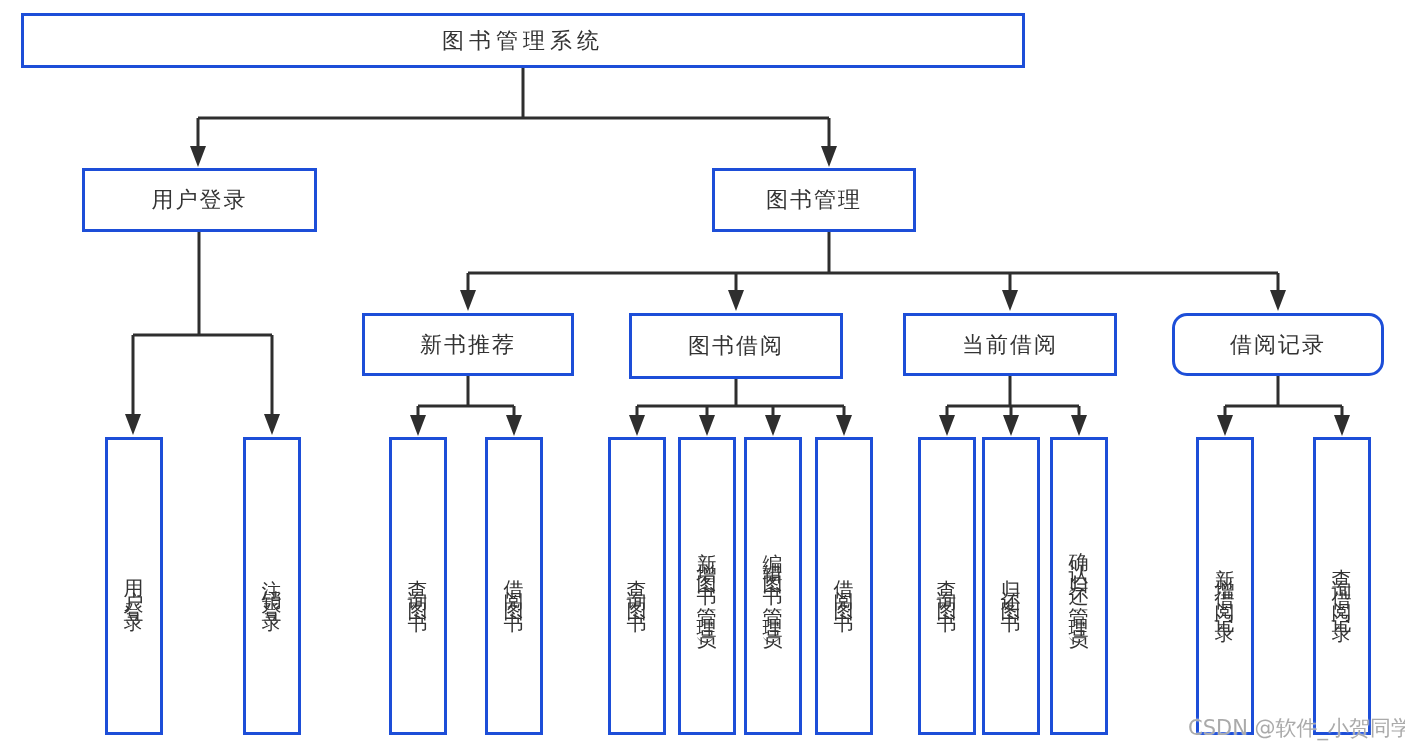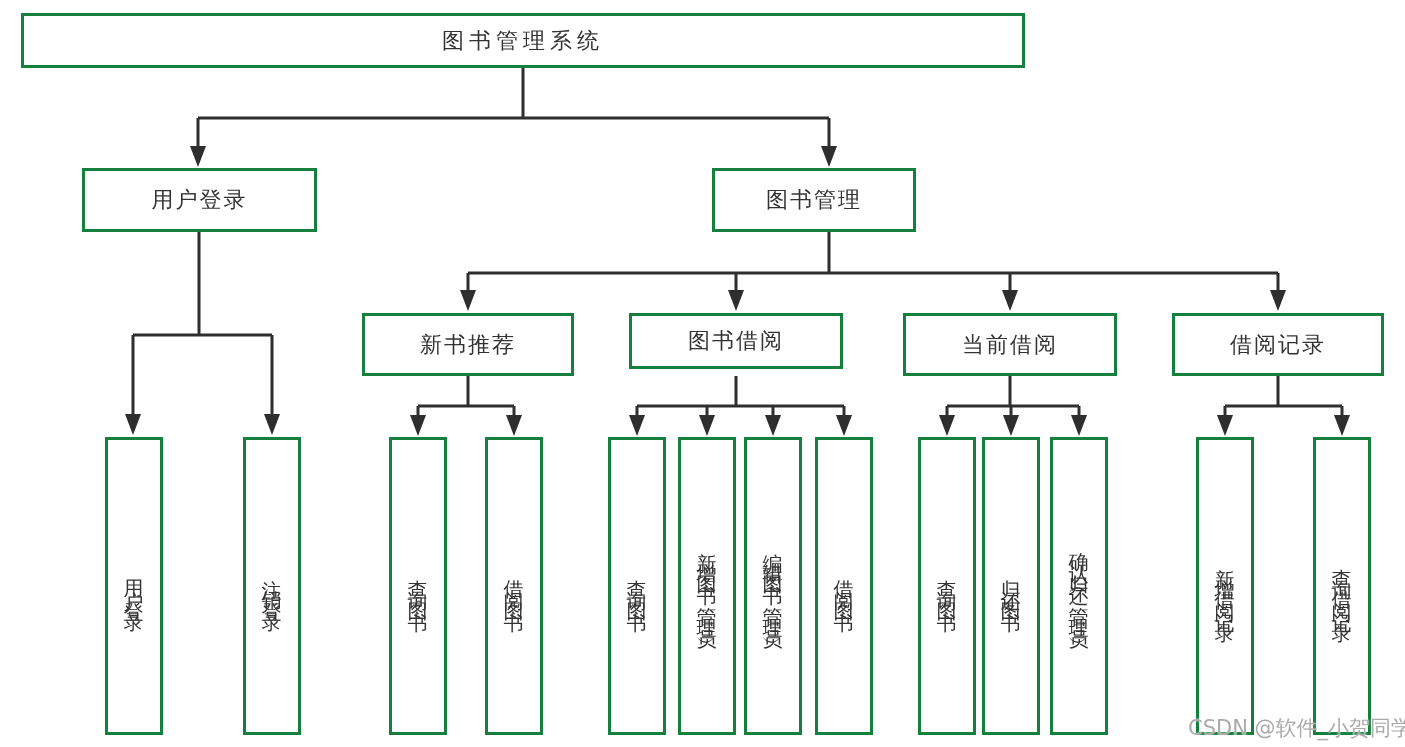--- a/index.html
+++ b/index.html
@@ -10,21 +10,21 @@
     overflow: hidden;
     font-family: "DejaVu Sans", "Liberation Sans", sans-serif;
   }
   #connector-layer {
     position: absolute; left: 0; top: 0;
     width: 1405px; height: 747px;
   }
   .node {
     position: absolute;
     box-sizing: border-box;
-    border: 3px solid #15803d;
+    border: 3px solid #1d4ed8;
     background: #ffffff;
     color: #333333;
     display: flex;
     align-items: center;
     justify-content: center;
     text-align: center;
   }
   .h-node { font-size: 22px; letter-spacing: 2px; white-space: nowrap; }
   .root-node { font-size: 22px; letter-spacing: 5px; }
   .v-node { width: 58px; top: 437px; height: 298px; }
@@ -69,23 +69,23 @@
            M1071 415 L1087 415 L1079 436 Z
            M1217 415 L1233 415 L1225 436 Z M1334 415 L1350 415 L1342 436 Z"></path>
 </svg>
 
 <div class="node h-node root-node" style="left:21px; top:13px; width:1004px; height:55px;">图书管理系统</div>
 
 <div class="node h-node" style="left:82px; top:168px; width:235px; height:64px;">用户登录</div>
 <div class="node h-node" style="left:712px; top:168px; width:204px; height:64px;">图书管理</div>
 
 <div class="node h-node" style="left:362px; top:313px; width:212px; height:63px;font-family:Liberation Mono, monospace;">新书推荐</div>
-<div class="node h-node" style="left:629px; top:313px; width:214px; height:56px;">图书借阅</div>
+<div class="node h-node" style="left:629px; top:313px; width:214px; height:66px;">图书借阅</div>
 <div class="node h-node" style="left:903px; top:313px; width:214px; height:63px;font-family:Liberation Mono, monospace;">当前借阅</div>
-<div class="node h-node" style="left:1172px; top:313px; width:212px; height:63px;">借阅记录</div>
+<div class="node h-node" style="left:1172px; top:313px; width:212px; height:63px;border-radius:15px;">借阅记录</div>
 
 <div class="node v-node" style="left:105px;">
   <span>用户登录</span>
 </div>
 <div class="node v-node" style="left:243px;">
   <span>注销登录</span>
 </div>
 
 <div class="node v-node" style="left:389px;">
   <span>查询图书</span>

